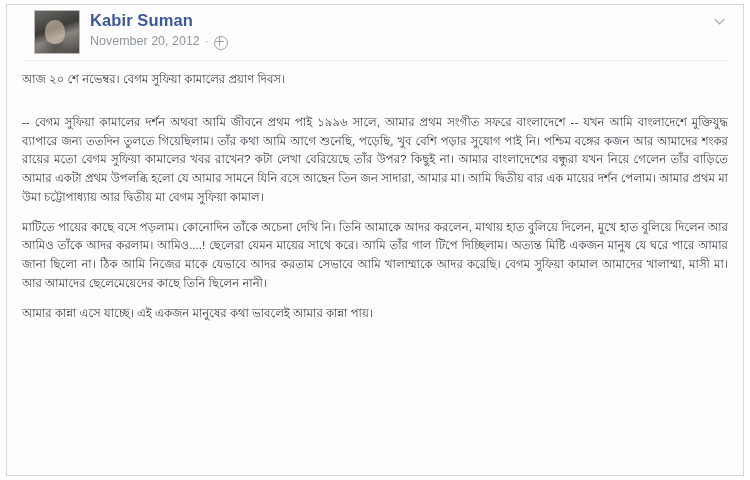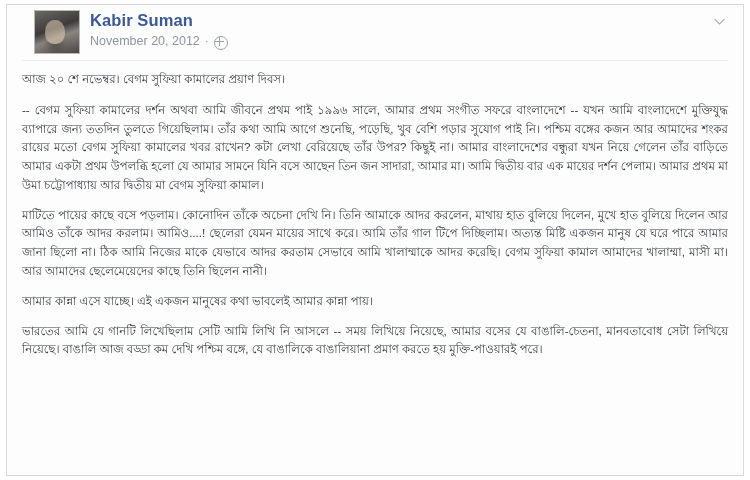--- a/index.html
+++ b/index.html
@@ -143,21 +143,21 @@
     font-size: 11.6px;
     line-height: 1.62;
     color: #343a40;
     text-align: justify;
   }
   .para {
     margin: 0 0 11px 0;
     filter: blur(0.1px);
   }
   .para.first {
-    margin-bottom: 12px;
+    margin-bottom: 24px;
   }
   .hr-soft {
     height: 1px;
     background: #ededed;
     margin: 0 0 9px 0;
   }
 </style>
 </head>
 <body>
 
@@ -183,15 +183,14 @@
       <path d="M2 5 L8 11 L14 5" fill="none" stroke="#a3a8af" stroke-width="1.4"></path>
     </svg>
   </div>
 
   <div class="body">
     <div class="hr-soft"></div>
     <p class="para first">আজ ২০ শে নভেম্বর। বেগম সুফিয়া কামালের প্রয়াণ দিবস।</p>
     <p class="para">-- বেগম সুফিয়া কামালের দর্শন অথবা আমি জীবনে প্রথম পাই ১৯৯৬ সালে, আমার প্রথম সংগীত সফরে বাংলাদেশে -- যখন আমি বাংলাদেশে মুক্তিযুদ্ধ ব্যাপারে জন্য ততদিন তুলতে গিয়েছিলাম। তাঁর কথা আমি আগে শুনেছি, পড়েছি, খুব বেশি পড়ার সুযোগ পাই নি। পশ্চিম বঙ্গের কজন আর আমাদের শংকর রায়ের মতো বেগম সুফিয়া কামালের খবর রাখেন? কটা লেখা বেরিয়েছে তাঁর উপর? কিছুই না। আমার বাংলাদেশের বন্ধুরা যখন নিয়ে গেলেন তাঁর বাড়িতে আমার একটা প্রথম উপলব্ধি হলো যে আমার সামনে যিনি বসে আছেন তিন জন সাদারা, আমার মা। আমি দ্বিতীয় বার এক মায়ের দর্শন পেলাম। আমার প্রথম মা উমা চট্টোপাধ্যায় আর দ্বিতীয় মা বেগম সুফিয়া কামাল।</p>
     <p class="para">মাটিতে পায়ের কাছে বসে পড়লাম। কোনোদিন তাঁকে অচেনা দেখি নি। তিনি আমাকে আদর করলেন, মাথায় হাত বুলিয়ে দিলেন, মুখে হাত বুলিয়ে দিলেন আর আমিও তাঁকে আদর করলাম। আমিও....! ছেলেরা যেমন মায়ের সাথে করে। আমি তাঁর গাল টিপে দিচ্ছিলাম। অত্যন্ত মিষ্টি একজন মানুষ যে ঘরে পারে আমার জানা ছিলো না। ঠিক আমি নিজের মাকে যেভাবে আদর করতাম সেভাবে আমি খালাম্মাকে আদর করেছি। বেগম সুফিয়া কামাল আমাদের খালাম্মা, মাসী মা। আর আমাদের ছেলেমেয়েদের কাছে তিনি ছিলেন নানী।</p>
     <p class="para">আমার কান্না এসে যাচ্ছে। এই একজন মানুষের কথা ভাবলেই আমার কান্না পায়।</p>
-    <p class="para">ভারতের আমি যে গানটি লিখেছিলাম সেটি আমি লিখি নি আসলে -- সময় লিখিয়ে নিয়েছে, আমার বসের যে বাঙালি-চেতনা, মানবতাবোধ সেটা লিখিয়ে নিয়েছে। বাঙালি আজ বড্ডা কম দেখি পশ্চিম বঙ্গে, যে বাঙালিকে বাঙালিয়ানা প্রমাণ করতে হয় মুক্তি-পাওয়ারই পরে।</p>
   </div>
 </div>
 
 </body></html>

